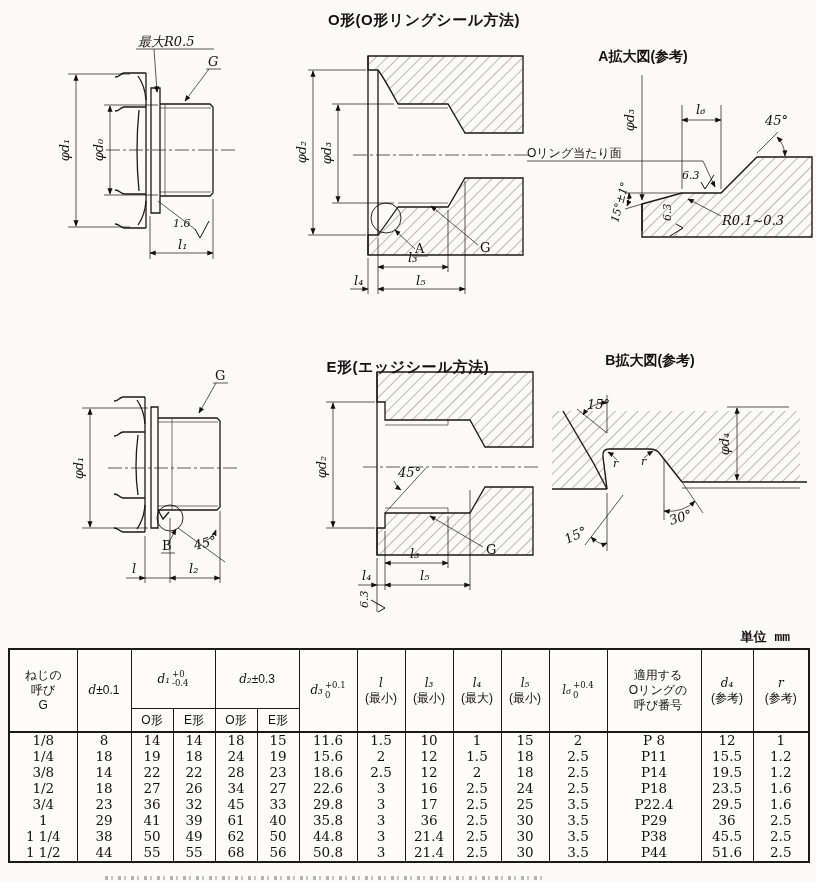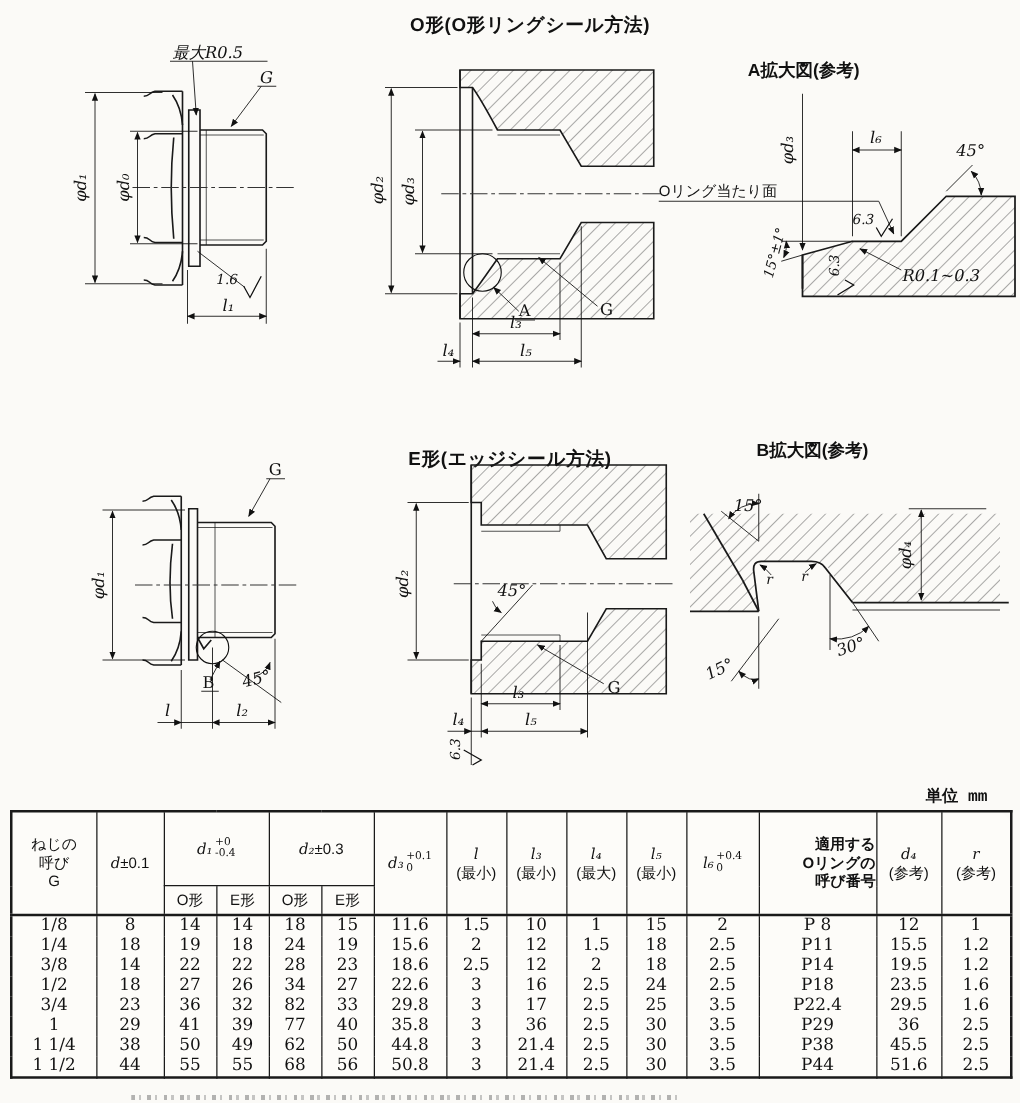--- a/index.html
+++ b/index.html
@@ -361,21 +361,21 @@
       <th rowspan="2"><span class="it">l₃</span><br><span>(最小)</span></th>
       <th rowspan="2"><span class="it">l₄</span><br><span>(最大)</span></th>
       <th rowspan="2"><span class="it">l₅</span><br><span>(最小)</span></th>
       <th rowspan="2"><span class="tcell">
             <span class="it">l₆</span>
             <span class="tolstack">
               <span>+0.4</span>
               <span>0</span>
             </span>
           </span></th>
-      <th rowspan="2" class="pre" style="text-align:right;padding-left:8px;font-weight:bold;">適用する
+      <th rowspan="2" class="pre" style="text-align:center;padding-left:8px;">適用する
 Oリングの
 呼び番号</th>
       <th rowspan="2"><span class="it">d₄</span><br><span>(参考)</span></th>
       <th rowspan="2"><span class="it">r</span><br><span>(参考)</span></th>
     </tr>
     <tr class="h2">
       <th>O形</th>
       <th>E形</th>
       <th>O形</th>
       <th>E形</th>
@@ -448,38 +448,38 @@
         <td>2.5</td>
         <td>P18</td>
         <td>23.5</td>
         <td>1.6</td>
       </tr>
       <tr>
         <td>3/4</td>
         <td>23</td>
         <td>36</td>
         <td>32</td>
-        <td>82</td>
+        <td>45</td>
         <td>33</td>
         <td>29.8</td>
         <td>3</td>
         <td>17</td>
         <td>2.5</td>
         <td>25</td>
         <td>3.5</td>
         <td>P22.4</td>
         <td>29.5</td>
         <td>1.6</td>
       </tr>
       <tr>
         <td>1</td>
         <td>29</td>
         <td>41</td>
         <td>39</td>
-        <td>77</td>
+        <td>61</td>
         <td>40</td>
         <td>35.8</td>
         <td>3</td>
         <td>36</td>
         <td>2.5</td>
         <td>30</td>
         <td>3.5</td>
         <td>P29</td>
         <td>36</td>
         <td>2.5</td>

